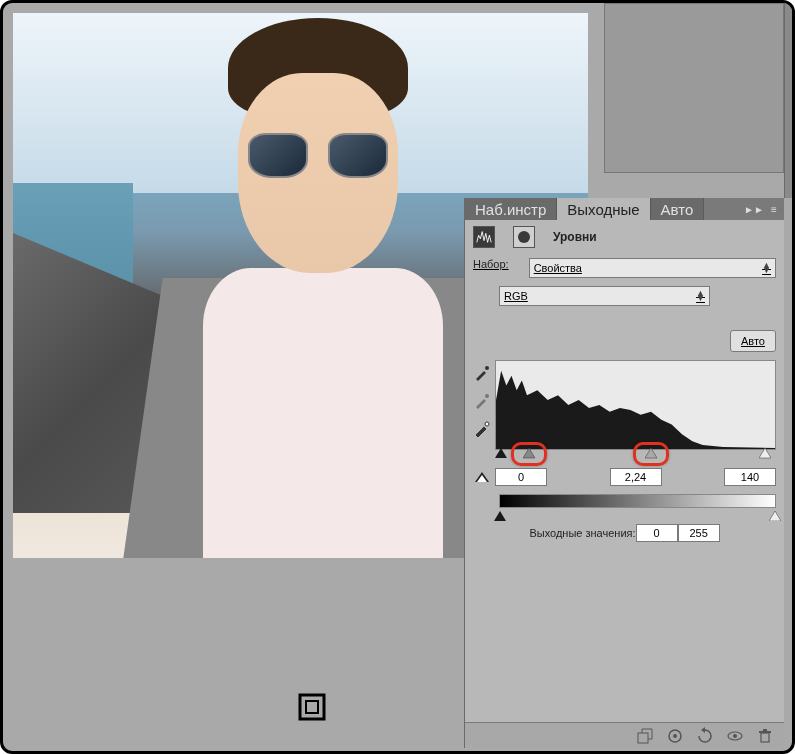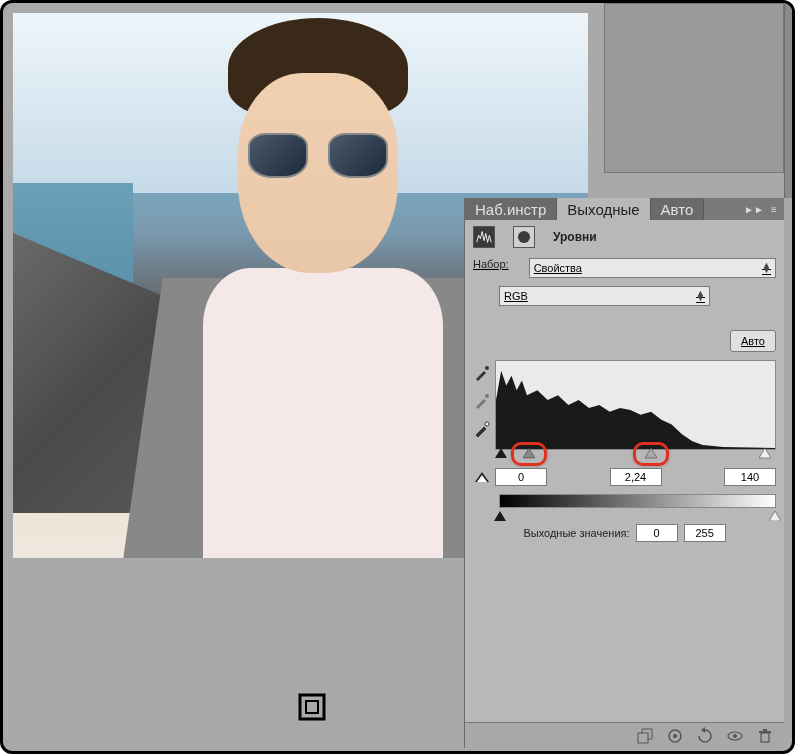--- a/index.html
+++ b/index.html
@@ -56,21 +56,21 @@
 .slider-handle svg { display: block; }
 .highlight-circle { position: absolute; border: 3px solid #e03020; border-radius: 10px; width: 36px; height: 24px; box-shadow: 0 0 3px rgba(0,0,0,0.3); pointer-events: none; }
 
 .values-row { display: flex; justify-content: space-between; margin: 6px 0 8px 26px; gap: 8px; align-items: center; }
 .clip-icon { width: 18px; height: 14px; }
 .val-input { width: 52px; height: 18px; font-size: 11px; text-align: center; border: 1px solid #7a7a7a; background: #fff; }
 
 .gradient-bar { height: 14px; margin-left: 26px; background: linear-gradient(to right, #000, #fff); border: 1px solid #888; position: relative; }
 .grad-handle { position: absolute; top: 12px; width: 12px; height: 10px; cursor: pointer; }
 
-.out-row { display: flex; align-items: center; justify-content: center; gap: 6px; margin-top: 16px; font-size: 11px; }
+.out-row { display: flex; align-items: center; justify-content: center; margin-top: 16px; font-size: 11px; }
 .out-row .val-input { width: 42px; }
 
 .panel-footer { position: absolute; bottom: 0; left: 0; right: 0; height: 26px; background: #a8a8a8; border-top: 1px solid #7a7a7a; display: flex; justify-content: flex-end; align-items: center; gap: 12px; padding: 0 10px; }
 .foot-icon { width: 18px; height: 18px; cursor: pointer; opacity: 0.7; }
 .foot-icon svg { width: 100%; height: 100%; }
 
 .right-strip { position: absolute; right: 0; top: 0; width: 8px; height: 195px; background: #8a8a8a; border-left: 1px solid #6a6a6a; }
 .top-box { position: absolute; right: 8px; top: 0; width: 180px; height: 170px; background: #9a9a9a; border: 1px solid #777; }
 </style>
 </head>

